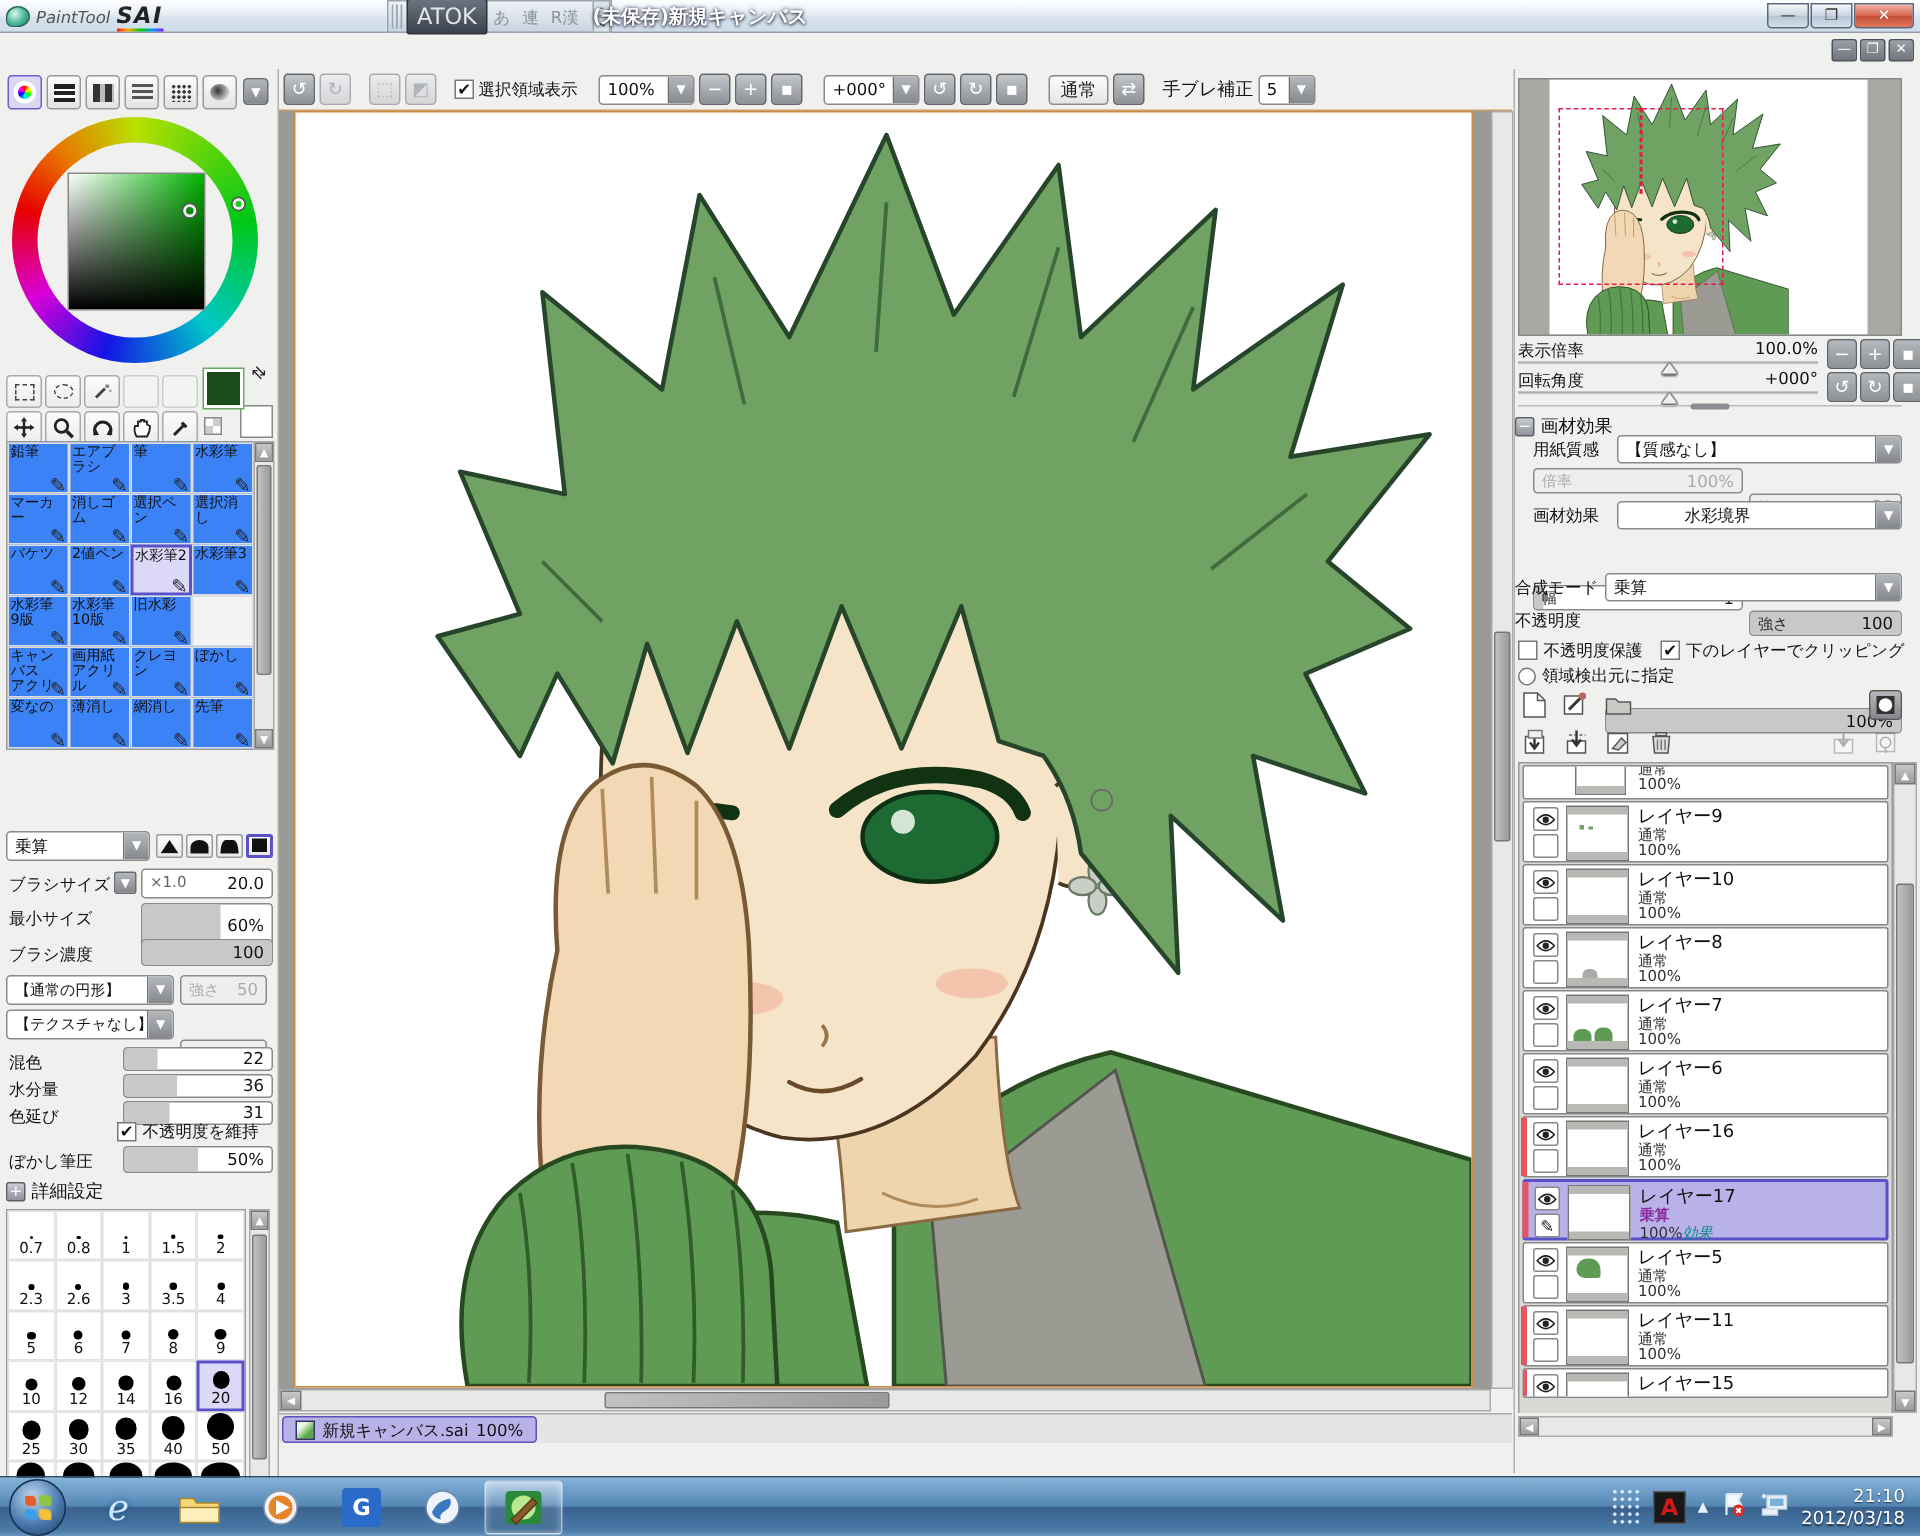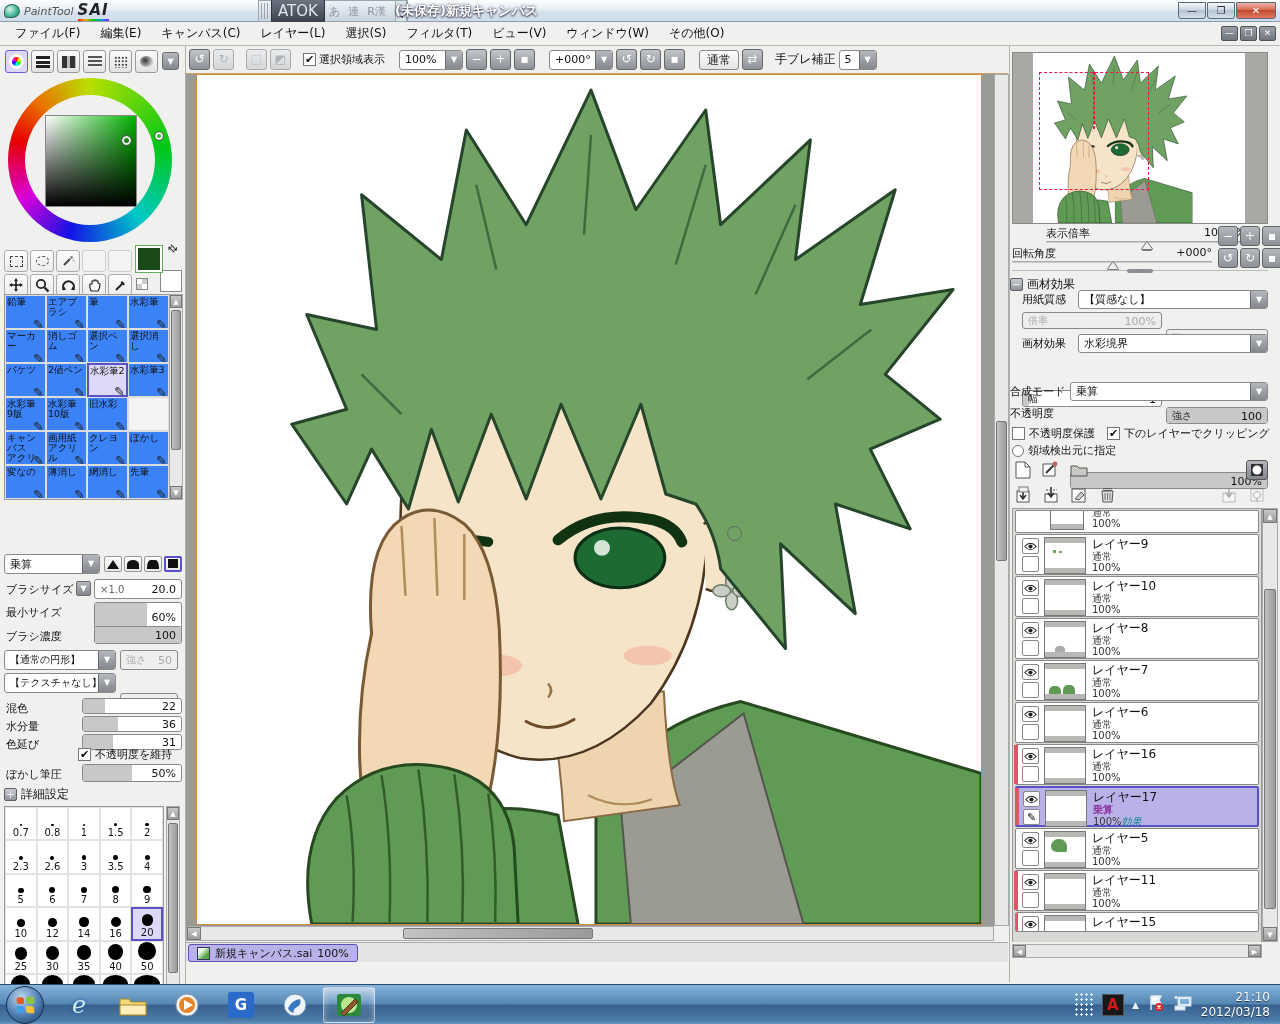--- a/index.html
+++ b/index.html
@@ -193,31 +193,20 @@
         </span>
     </div>
     <div class="abs" id="win-title">(未保存)新規キャンバス</div>
     <div class="abs caption-btns">
       <div class="cap-btn">—</div>
       <div class="cap-btn">❐</div>
       <div class="cap-btn cap-close">✕</div>
     </div>
   </div>
 
-  <div class="abs" id="menubar">
-      <div class="menu-item">ファイル(F)</div>
-      <div class="menu-item">編集(E)</div>
-      <div class="menu-item">キャンバス(C)</div>
-      <div class="menu-item">レイヤー(L)</div>
-      <div class="menu-item">選択(S)</div>
-      <div class="menu-item">フィルタ(T)</div>
-      <div class="menu-item">ビュー(V)</div>
-      <div class="menu-item">ウィンドウ(W)</div>
-      <div class="menu-item">その他(O)</div>
-    </div>
   <div class="mdi-btns">
     <div class="mdi-btn">—</div>
     <div class="mdi-btn">❐</div>
     <div class="mdi-btn">✕</div>
   </div>
 
   <div class="abs" id="left-panel">
 
     <div class="abs" style="left:5px;top:4px;display:flex;gap:3px;">
       <div class="ctab sel">
@@ -637,21 +626,21 @@
   <div class="abs" id="nav-box">
     <div id="nav-art">
       <svg width="158" height="170" viewBox="0 0 786 851" style="position:absolute;left:2px;top:0;">
           <use href="#artwork"></use>
         </svg>
     </div>
     <div class="nav-rect" style="left:26px;top:19px;width:110px;height:118px;"></div>
     <div class="nav-rect" style="left:80px;top:19px;width:0px;height:57px;"></div>
   </div>
 
-  <div class="abs" style="left:1046px;top:226px;width:200px;">
+  <div class="abs" style="left:1012px;top:226px;width:200px;">
     <span class="plabel">表示倍率</span>
     <span class="abs" style="right:0;top:0;">100.0%</span>
     <div class="hline" style="left:0;right:0;top:15px;"></div>
     <div class="tri-marker" style="left:96px;top:16px;"></div>
   </div>
   <div class="abs" style="left:1218px;top:226px;display:flex;gap:2px;">
     <div class="btn btn-sm">−</div>
     <div class="btn btn-sm">+</div>
     <div class="btn btn-sm">▪</div>
   </div>
@@ -685,21 +674,21 @@
     <span class="slab">倍率</span>
     <span class="sval">100%</span>
   </div>
   <div class="abs slider dis" style="left:1166px;top:312px;width:102px;height:17px;">
     <span class="slab">強さ</span>
     <span class="sval">20</span>
   </div>
   <div class="abs" style="left:1022px;top:336px;">
     <span class="plabel">画材効果</span>
   </div>
-  <div class="abs combo" style="left:1078px;top:334px;width:190px;height:19px;">
+  <div class="abs combo" style="left:1078px;top:334px;width:190px;height:19px;padding-left:39px;">
     <span class="val">水彩境界</span>
     <span class="drop">▼</span>
   </div>
   <div class="abs slider" style="left:1022px;top:356px;width:140px;height:17px;">
     <span class="fill" style="width:4%;"></span>
     <span class="slab" style="color:#222;">幅</span>
     <span class="sval">1</span>
   </div>
   <div class="abs slider" style="left:1166px;top:356px;width:102px;height:17px;">
     <span class="fill" style="width:100%;"></span>

